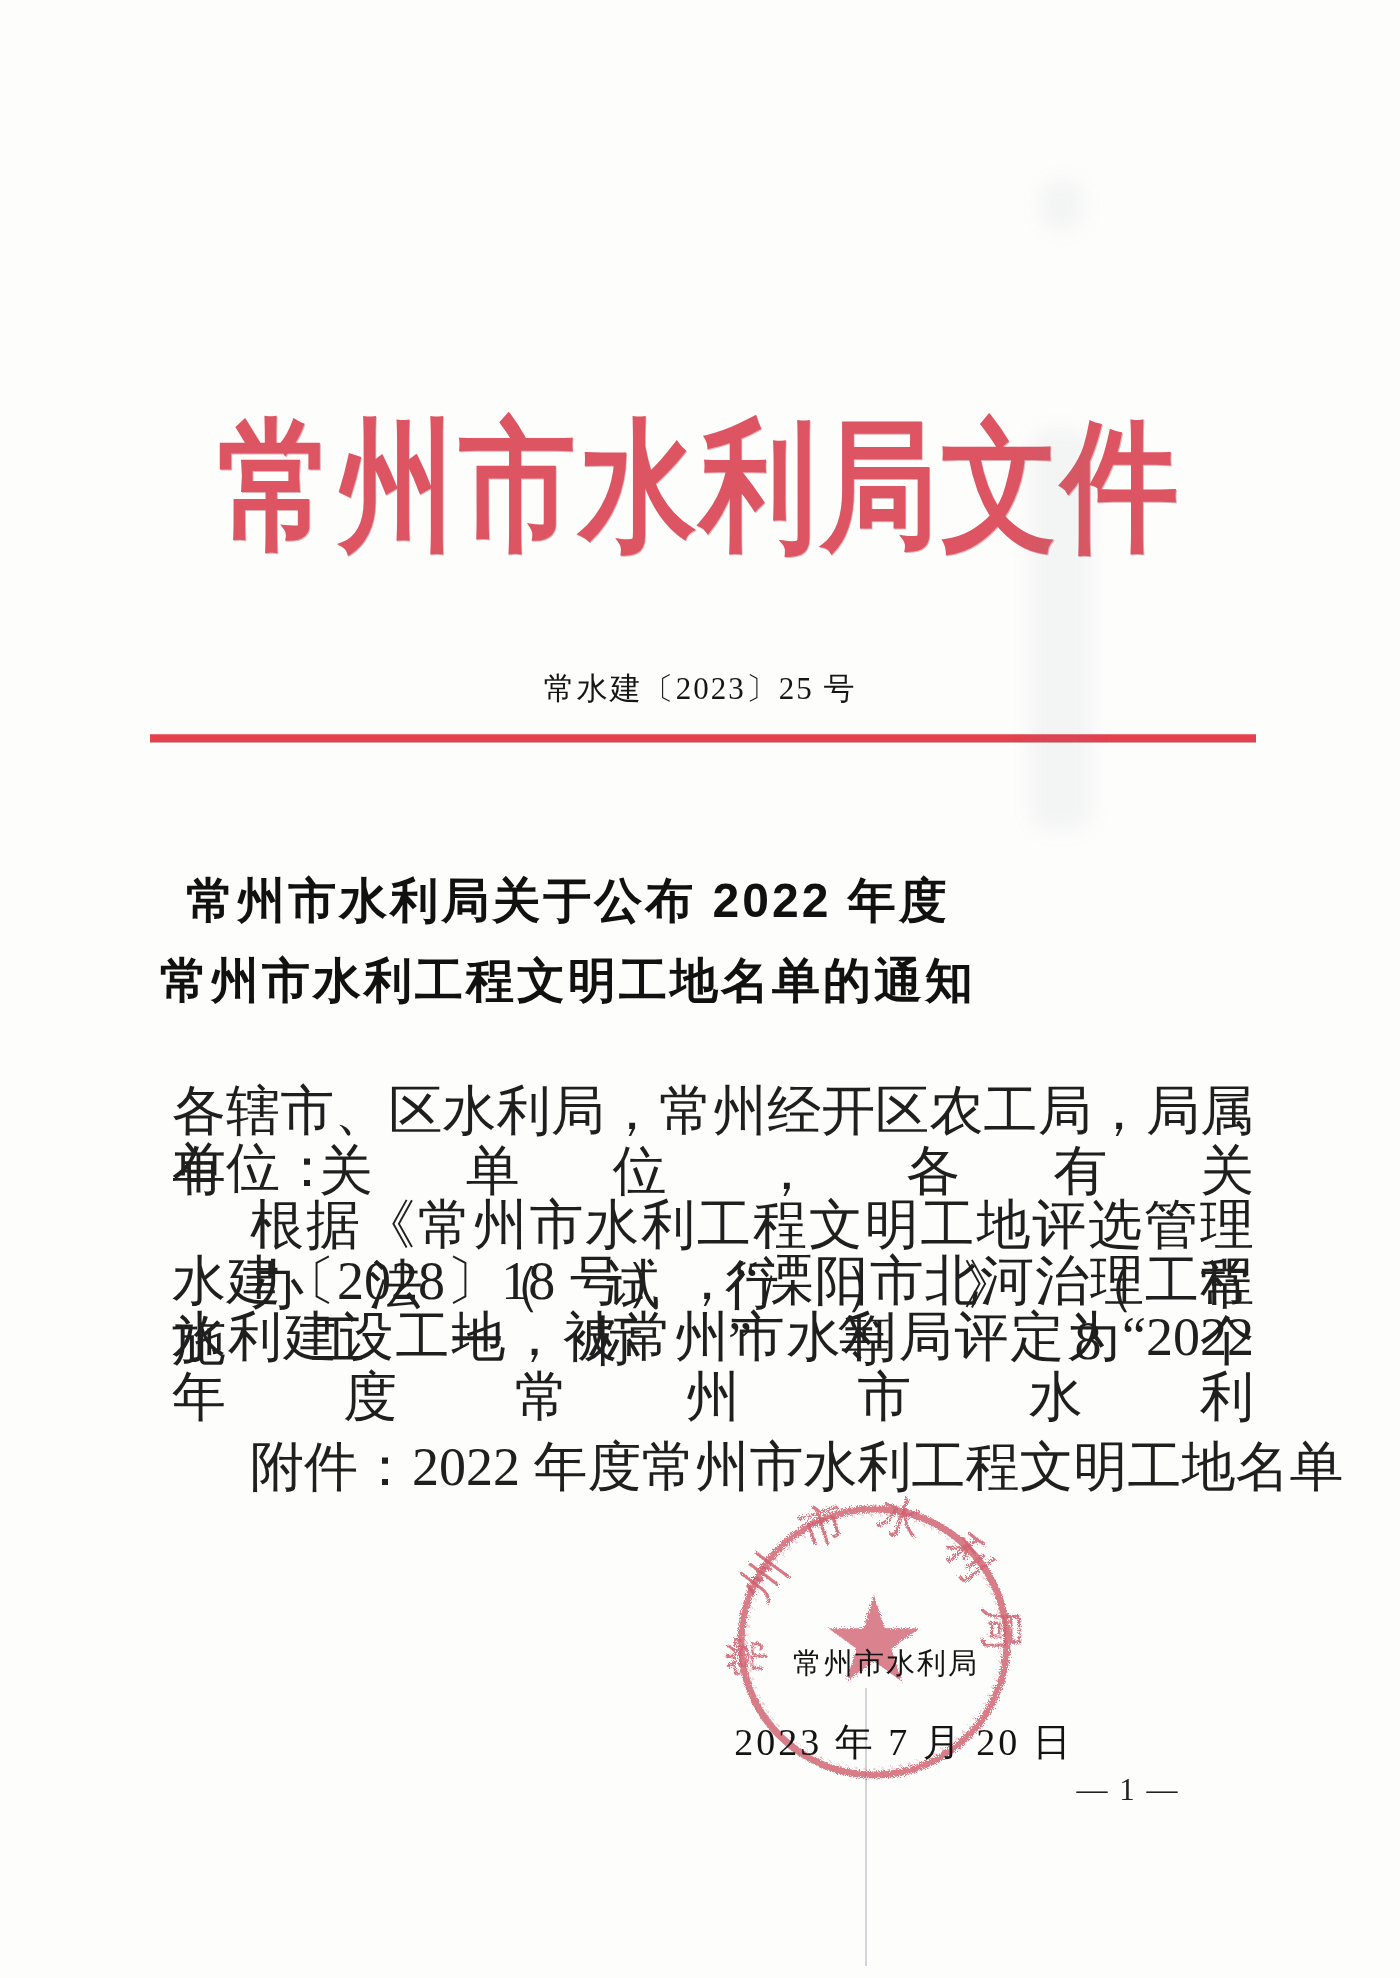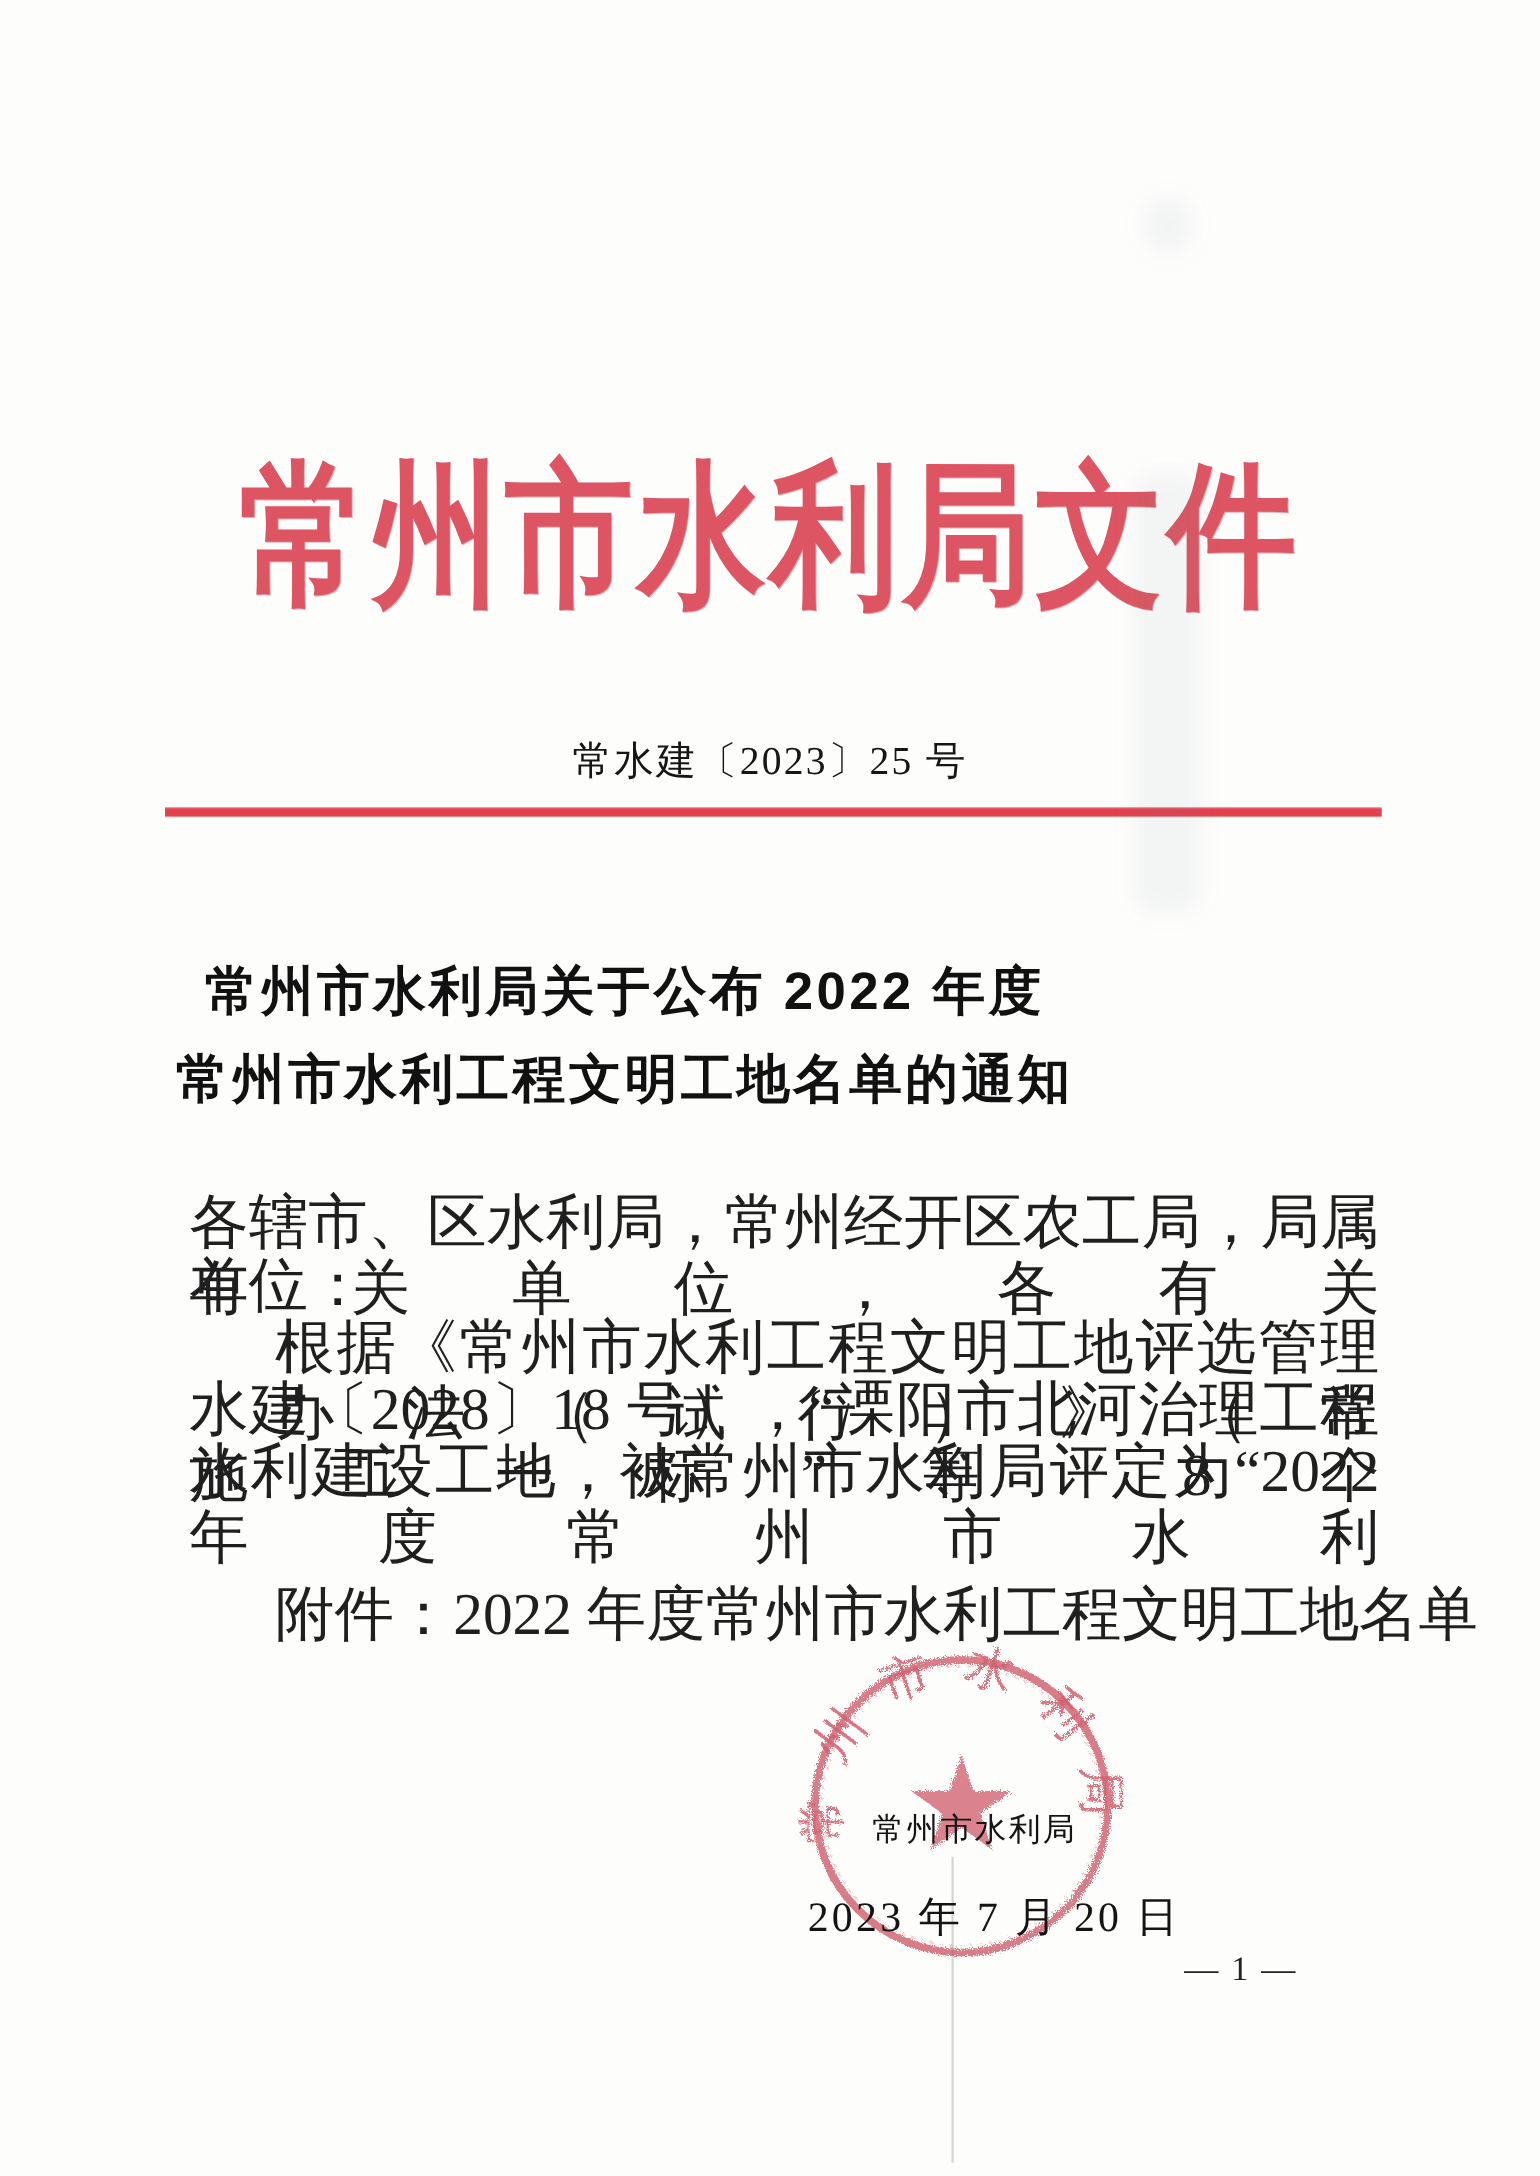--- a/index.html
+++ b/index.html
@@ -26,21 +26,21 @@
     color:var(--header_red);
     letter-spacing:5px;
     transform:scaleX(0.82);
     transform-origin:50% 50%;
     white-space:nowrap;
     text-shadow:1px 1px 0 rgba(170,40,55,.35);
   }
   .doc-number{
     position:absolute;top:668px;left:0;width:1400px;
     text-align:center;
-    font-size:36px;color:#161616;
+    font-size:31px;color:#161616;
     letter-spacing:2px;
   }
   .red-rule{
     position:absolute;top:734px;left:150px;width:1106px;height:8px;
     background:var(--rule_red);
     box-shadow:0 1px 0 rgba(150,30,40,.4), inset 0 1px 0 rgba(255,255,255,.25);
   }
   .doc-title{
     position:absolute;left:0;width:1136px;text-align:center;
     font-family:"Liberation Sans","DejaVu Sans",sans-serif;

